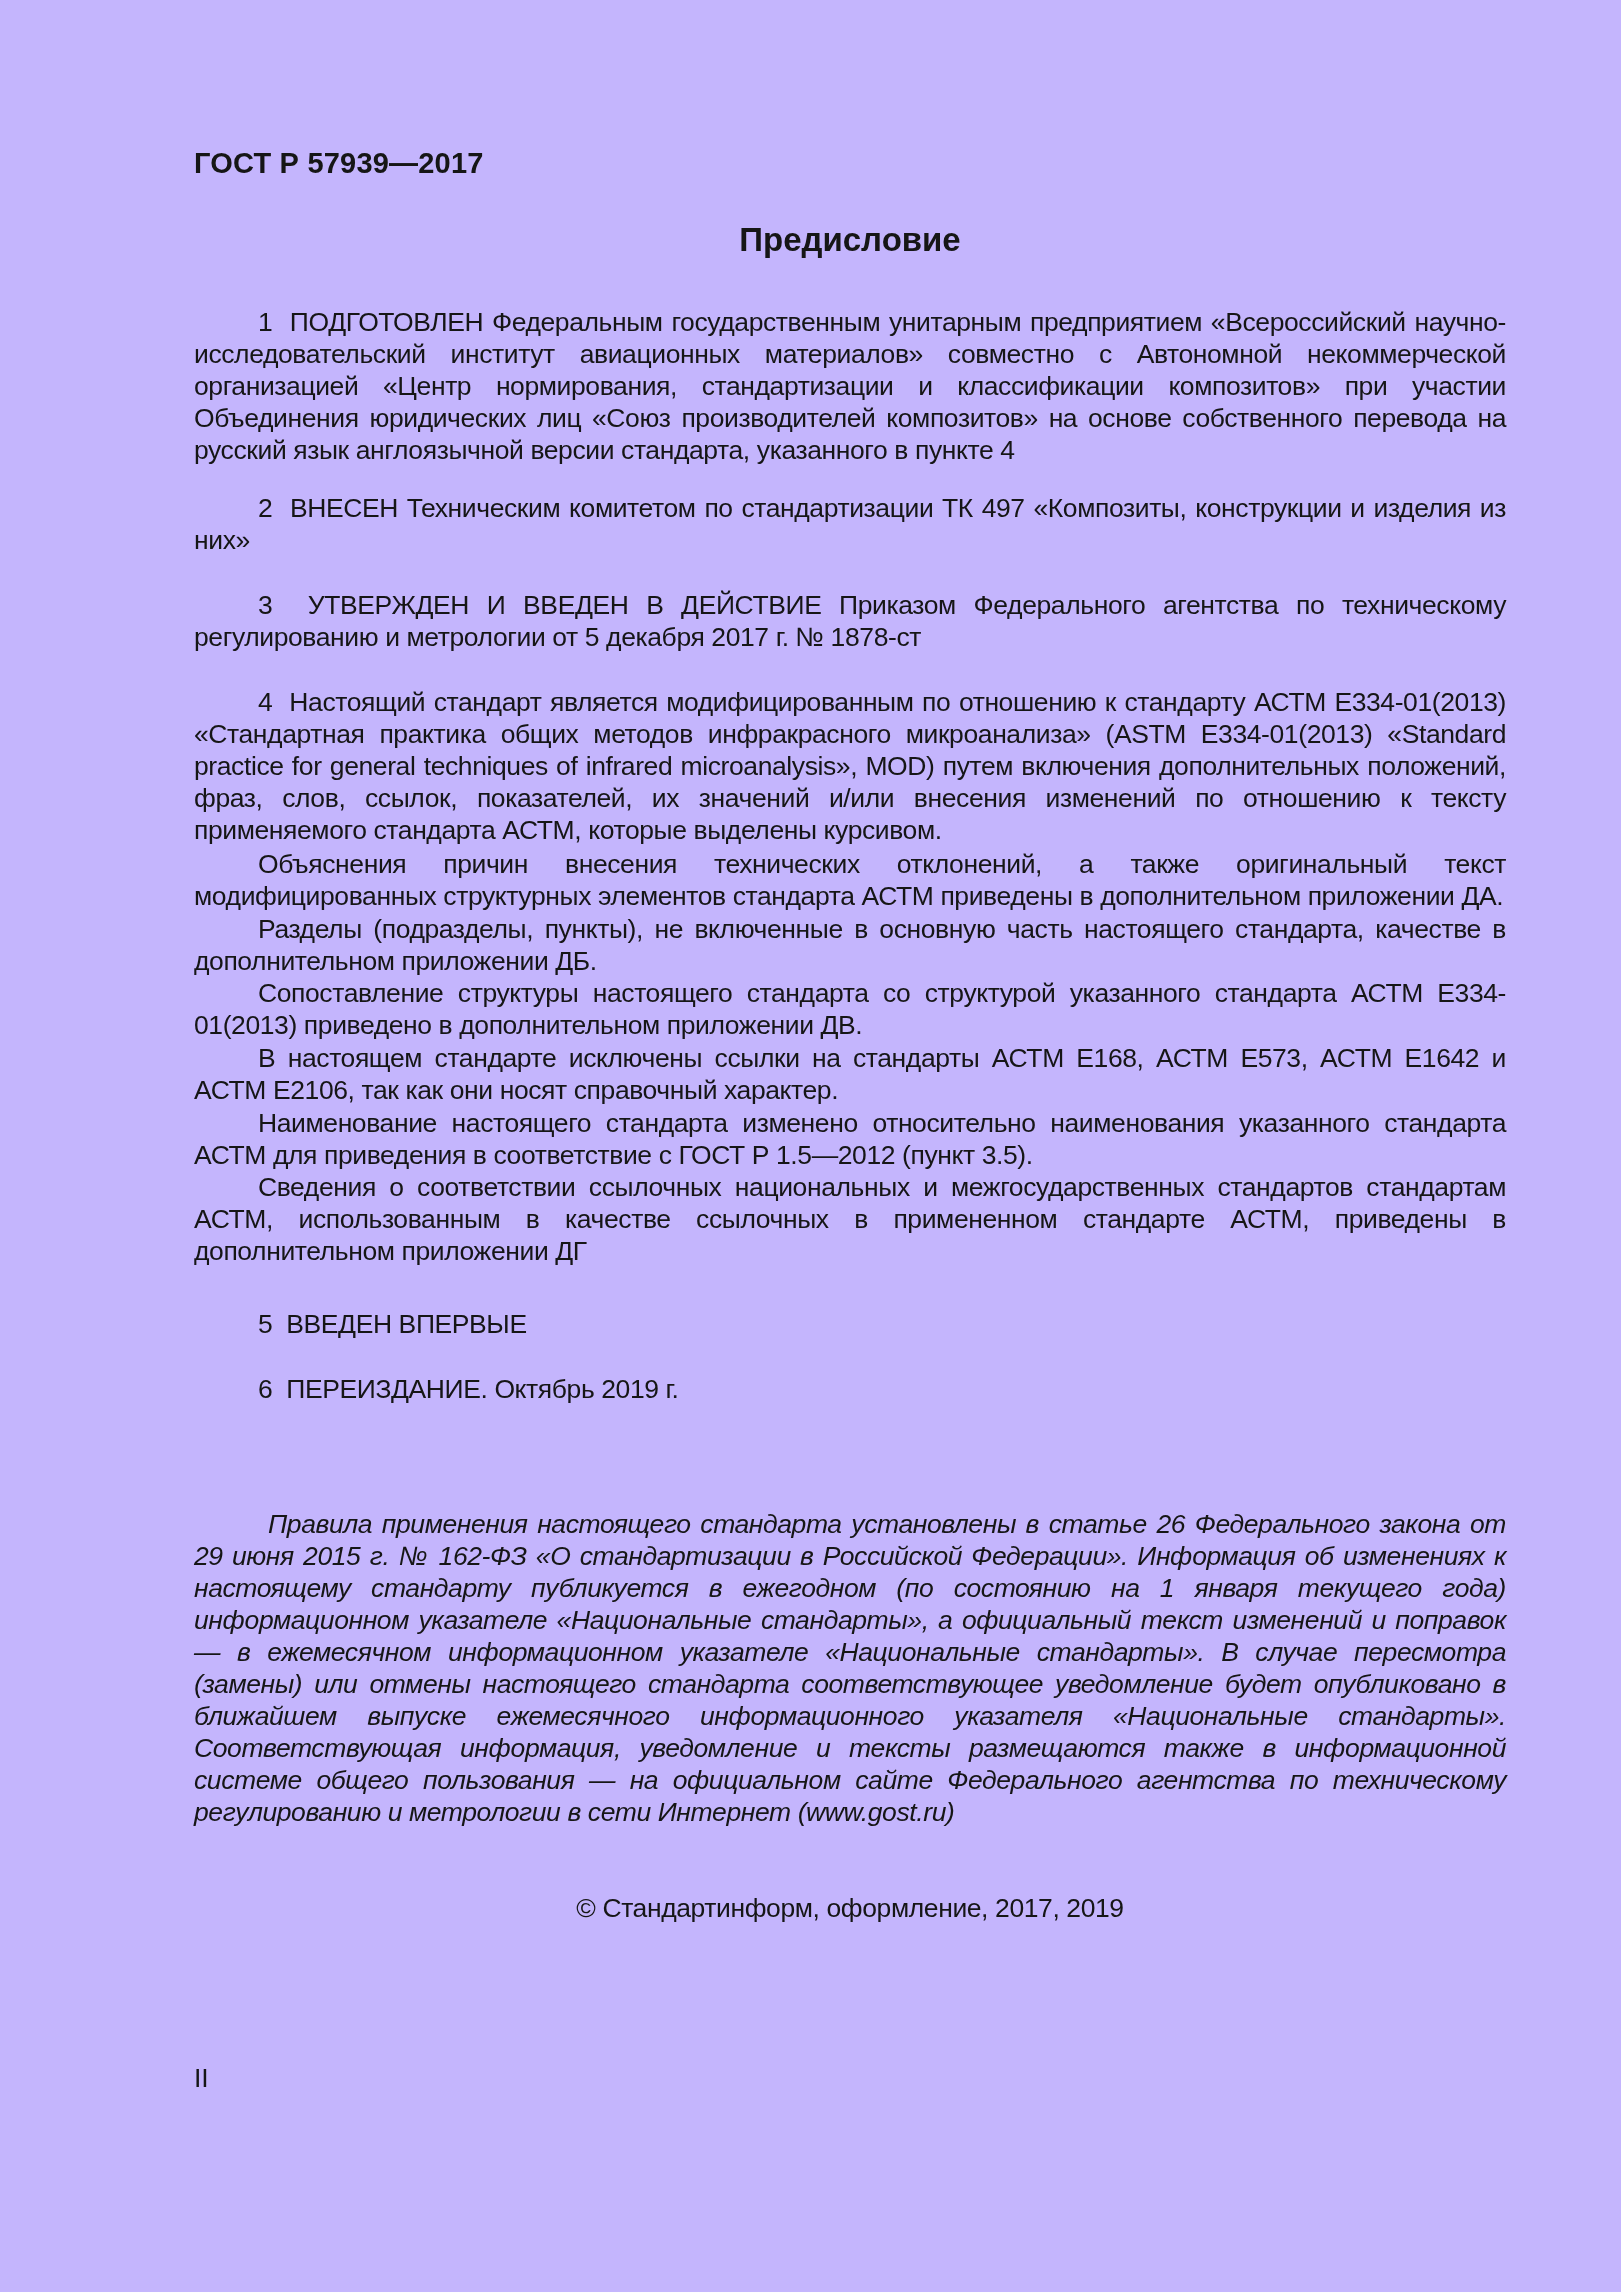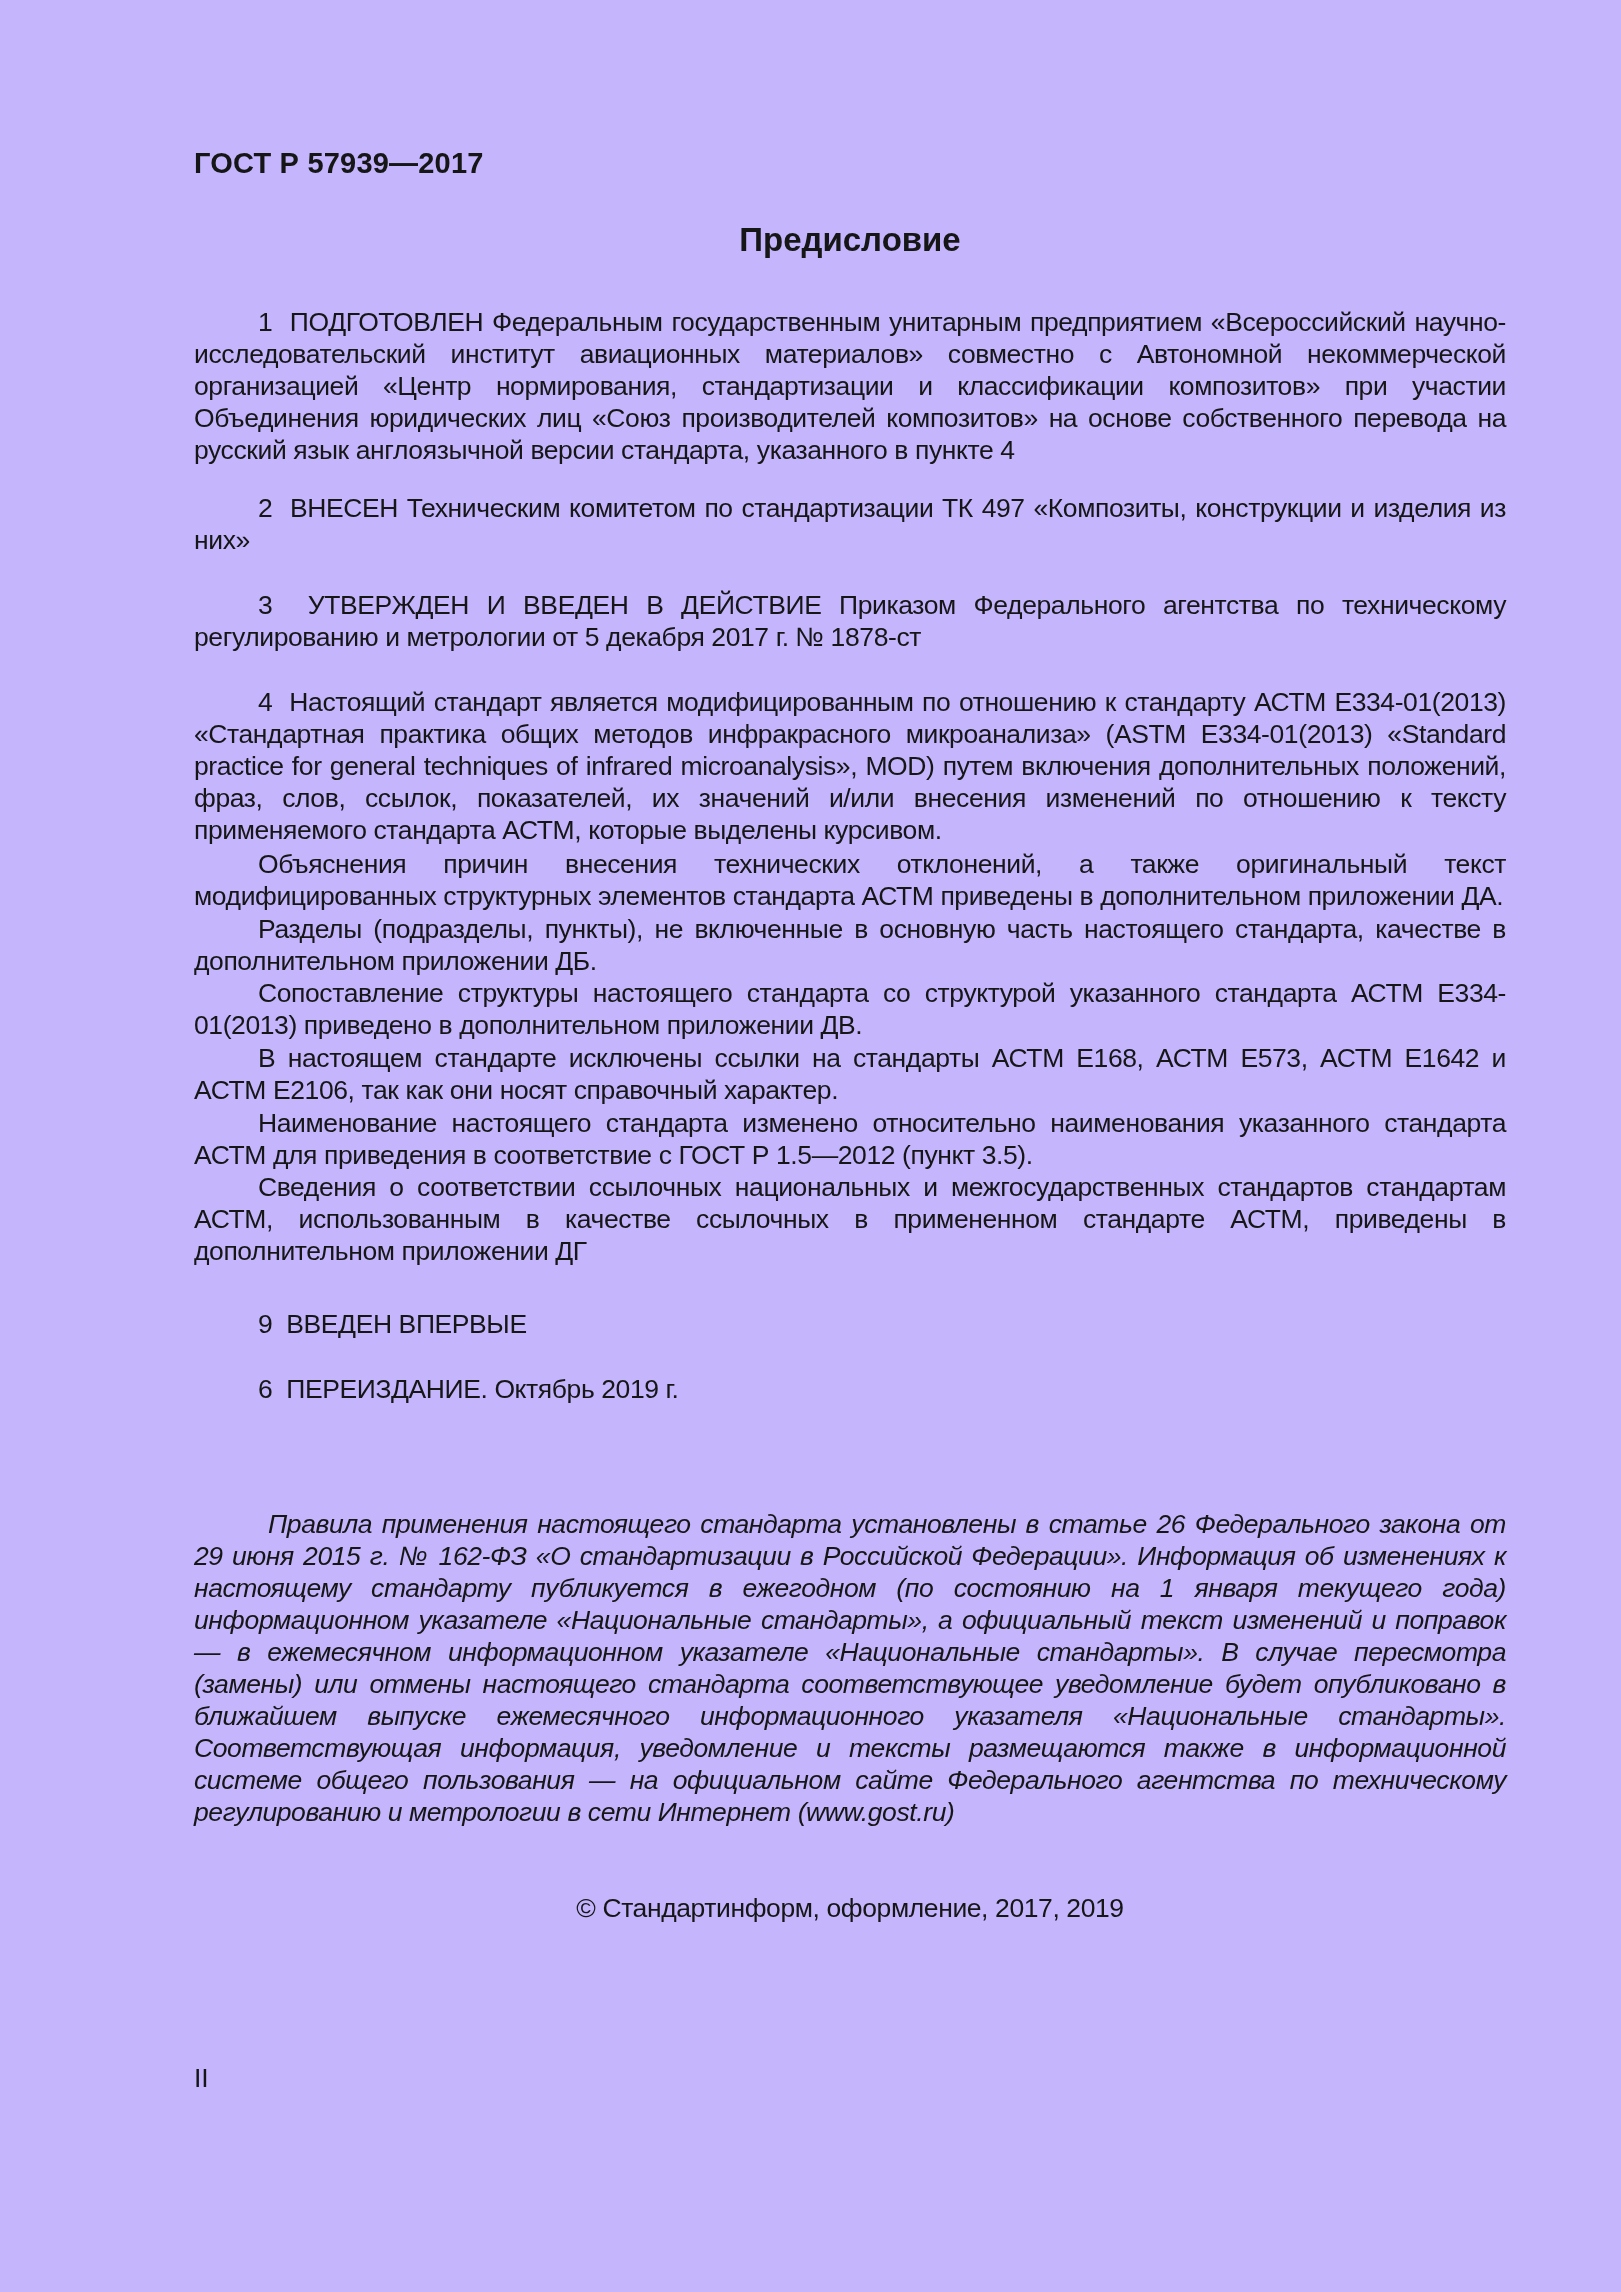--- a/index.html
+++ b/index.html
@@ -93,21 +93,21 @@
   <p class="abs para p0">1  ПОДГОТОВЛЕН Федеральным государственным унитарным предприятием «Всероссийский научно-исследовательский институт авиационных материалов» совместно с Автономной некоммерческой организацией «Центр нормирования, стандартизации и классификации композитов» при участии Объединения юридических лиц «Союз производителей композитов» на основе собственного перевода на русский язык англоязычной версии стандарта, указанного в пункте 4</p>
   <p class="abs para p1">2  ВНЕСЕН Техническим комитетом по стандартизации ТК 497 «Композиты, конструкции и изделия из них»</p>
   <p class="abs para p2">3  УТВЕРЖДЕН И ВВЕДЕН В ДЕЙСТВИЕ Приказом Федерального агентства по техническому регулированию и метрологии от 5 декабря 2017 г. № 1878-ст</p>
   <p class="abs para p3">4  Настоящий стандарт является модифицированным по отношению к стандарту АСТМ Е334-01(2013) «Стандартная практика общих методов инфракрасного микроанализа» (ASTM E334-01(2013) «Standard practice for general techniques of infrared microanalysis», MOD) путем включения дополнительных положений, фраз, слов, ссылок, показателей, их значений и/или внесения изменений по отношению к тексту применяемого стандарта АСТМ, которые выделены курсивом.</p>
   <p class="abs para p4">Объяснения причин внесения технических отклонений, а также оригинальный текст модифицированных структурных элементов стандарта АСТМ приведены в дополнительном приложении ДА.</p>
   <p class="abs para p5">Разделы (подразделы, пункты), не включенные в основную часть настоящего стандарта, качестве в дополнительном приложении ДБ.</p>
   <p class="abs para p6">Сопоставление структуры настоящего стандарта со структурой указанного стандарта АСТМ Е334-01(2013) приведено в дополнительном приложении ДВ.</p>
   <p class="abs para p7">В настоящем стандарте исключены ссылки на стандарты АСТМ Е168, АСТМ Е573, АСТМ Е1642 и АСТМ Е2106, так как они носят справочный характер.</p>
   <p class="abs para p8">Наименование настоящего стандарта изменено относительно наименования указанного стандарта АСТМ для приведения в соответствие с ГОСТ Р 1.5—2012 (пункт 3.5).</p>
   <p class="abs para p9">Сведения о соответствии ссылочных национальных и межгосударственных стандартов стандартам АСТМ, использованным в качестве ссылочных в примененном стандарте АСТМ, приведены в дополнительном приложении ДГ</p>
-  <p class="abs para p10">9  ВВЕДЕН ВПЕРВЫЕ</p>
+  <p class="abs para p10">5  ВВЕДЕН ВПЕРВЫЕ</p>
   <p class="abs para p11">6  ПЕРЕИЗДАНИЕ. Октябрь 2019 г.</p>
 
   <p class="abs para notice">Правила применения настоящего стандарта установлены в статье 26 Федерального закона от 29 июня 2015 г. № 162-ФЗ «О стандартизации в Российской Федерации». Информация об изменениях к настоящему стандарту публикуется в ежегодном (по состоянию на 1 января текущего года) информационном указателе «Национальные стандарты», а официальный текст изменений и поправок — в ежемесячном информационном указателе «Национальные стандарты». В случае пересмотра (замены) или отмены настоящего стандарта соответствующее уведомление будет опубликовано в ближайшем выпуске ежемесячного информационного указателя «Национальные стандарты». Соответствующая информация, уведомление и тексты размещаются также в информационной системе общего пользования — на официальном сайте Федерального агентства по техническому регулированию и метрологии в сети Интернет (www.gost.ru)</p>
 
   <div class="abs copyright">© Стандартинформ, оформление, 2017, 2019</div>
 
 
   <div class="abs page-number">II</div>
 
 </div>

